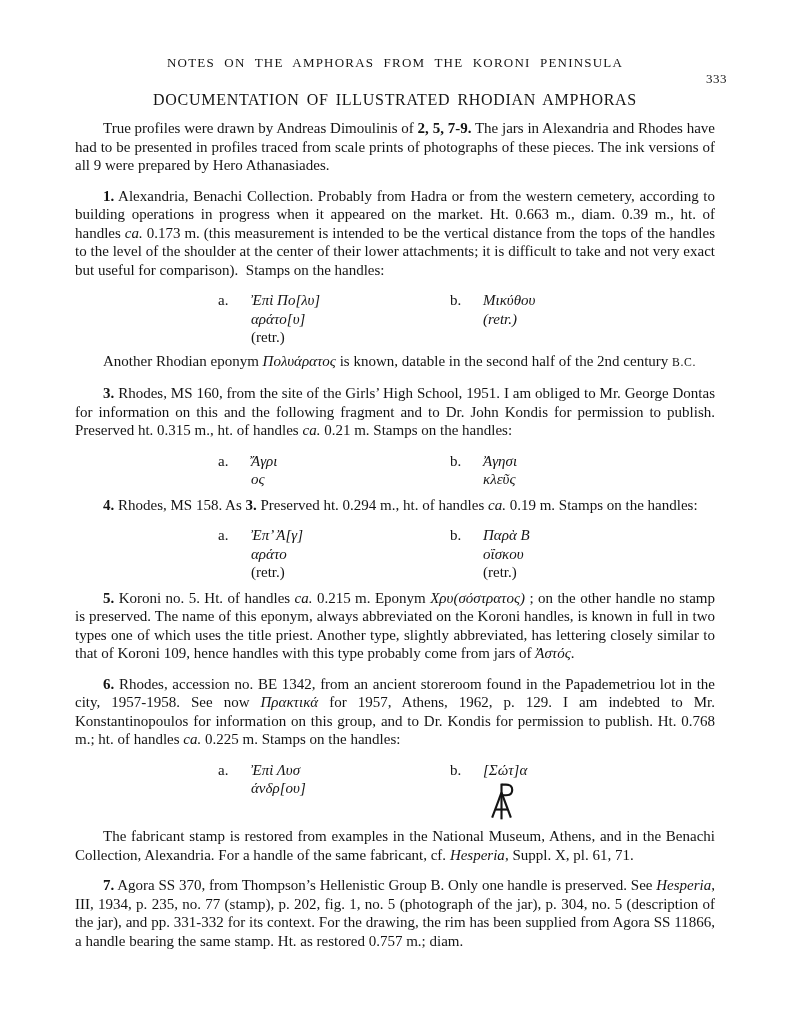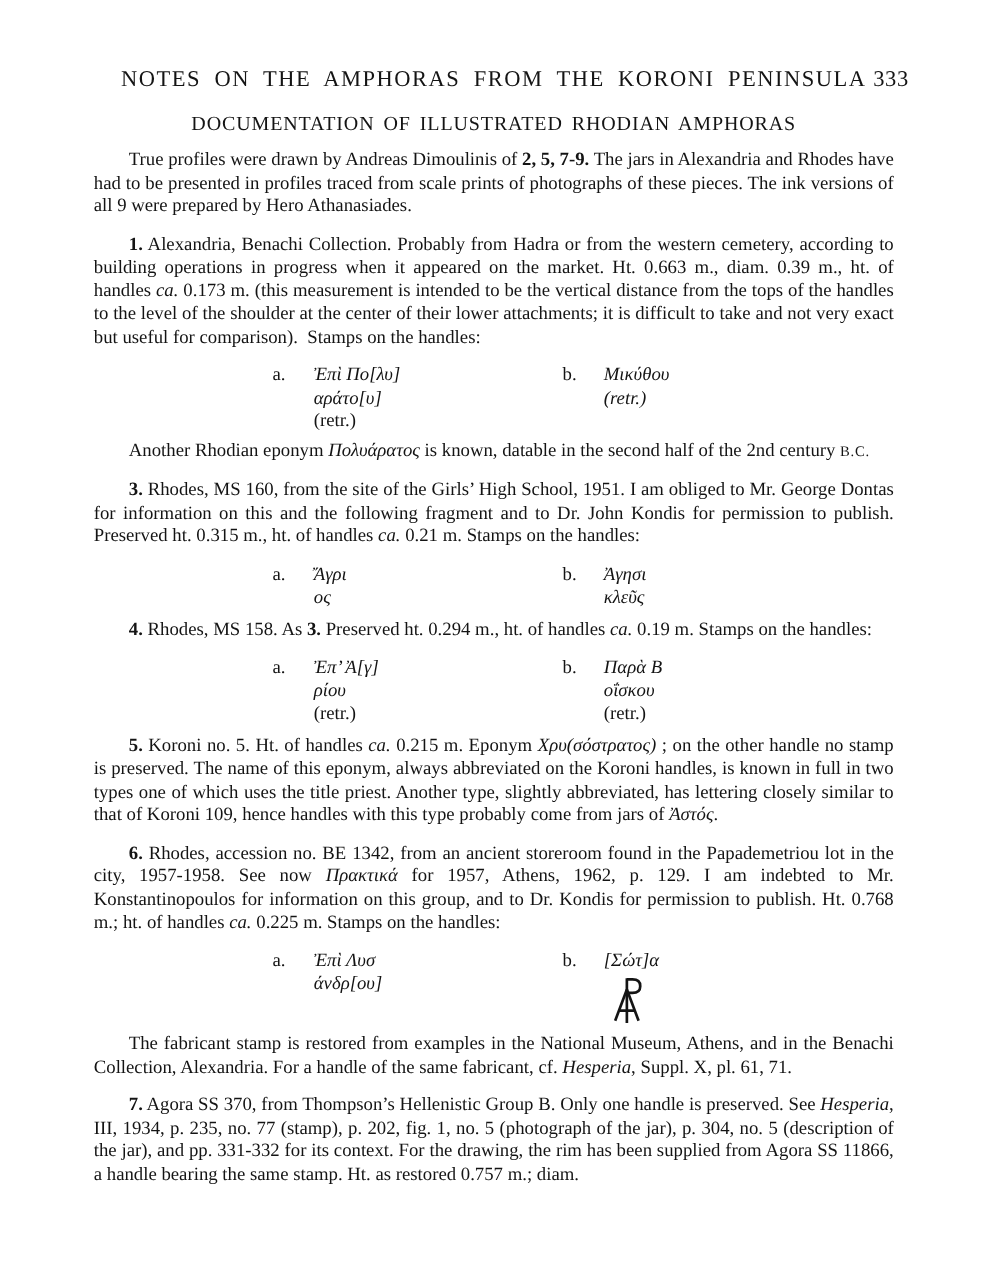--- a/index.html
+++ b/index.html
@@ -11,29 +11,29 @@
     padding:54px 62px 0 63px;
     font-family:"Liberation Serif","DejaVu Serif",serif;
     font-size:15px;
     line-height:18.5px;
     color:#141414;
     overflow:hidden;
   }
   .running-head{
     position:relative;
     text-align:center;
-    font-size:18px;
+    font-size:13px;
     letter-spacing:1.2px;
     word-spacing:5px;
     margin-bottom:18px;
     white-space:nowrap;
   }
   .running-head .pagenum{
     position:absolute;
-    right:0;top:0;
+    right:0;top:16px;
     letter-spacing:0.5px;
     word-spacing:normal;
   }
   .title{
     text-align:center;
     font-size:16px;
     letter-spacing:0.7px;
     word-spacing:2.5px;
     margin-bottom:10px;
     white-space:nowrap;
@@ -112,21 +112,21 @@
     </div>
   </div>
 
   <p class="item"><span class="b">4.</span><span> Rhodes, MS 158. As </span><span class="b">3.</span><span> Preserved ht. 0.294 m., ht. of handles </span><span class="i">ca.</span><span> 0.19 m. Stamps on the handles:</span></p>
 
   <div class="stamps">
     <div class="stamp left">
       <span class="lbl">a.</span>
       <div class="lines">
           <div class="ln g">Ἐπ’ Ἀ[γ]</div>
-          <div class="ln g">ρίου</div>
+          <div class="ln g">αράτο</div>
           <div class="ln r">(retr.)</div>
         </div>
     </div>
     <div class="stamp">
       <span class="lbl">b.</span>
       <div class="lines">
           <div class="ln g">Παρὰ Β</div>
           <div class="ln g">οΐσκου</div>
           <div class="ln r">(retr.)</div>
         </div>

